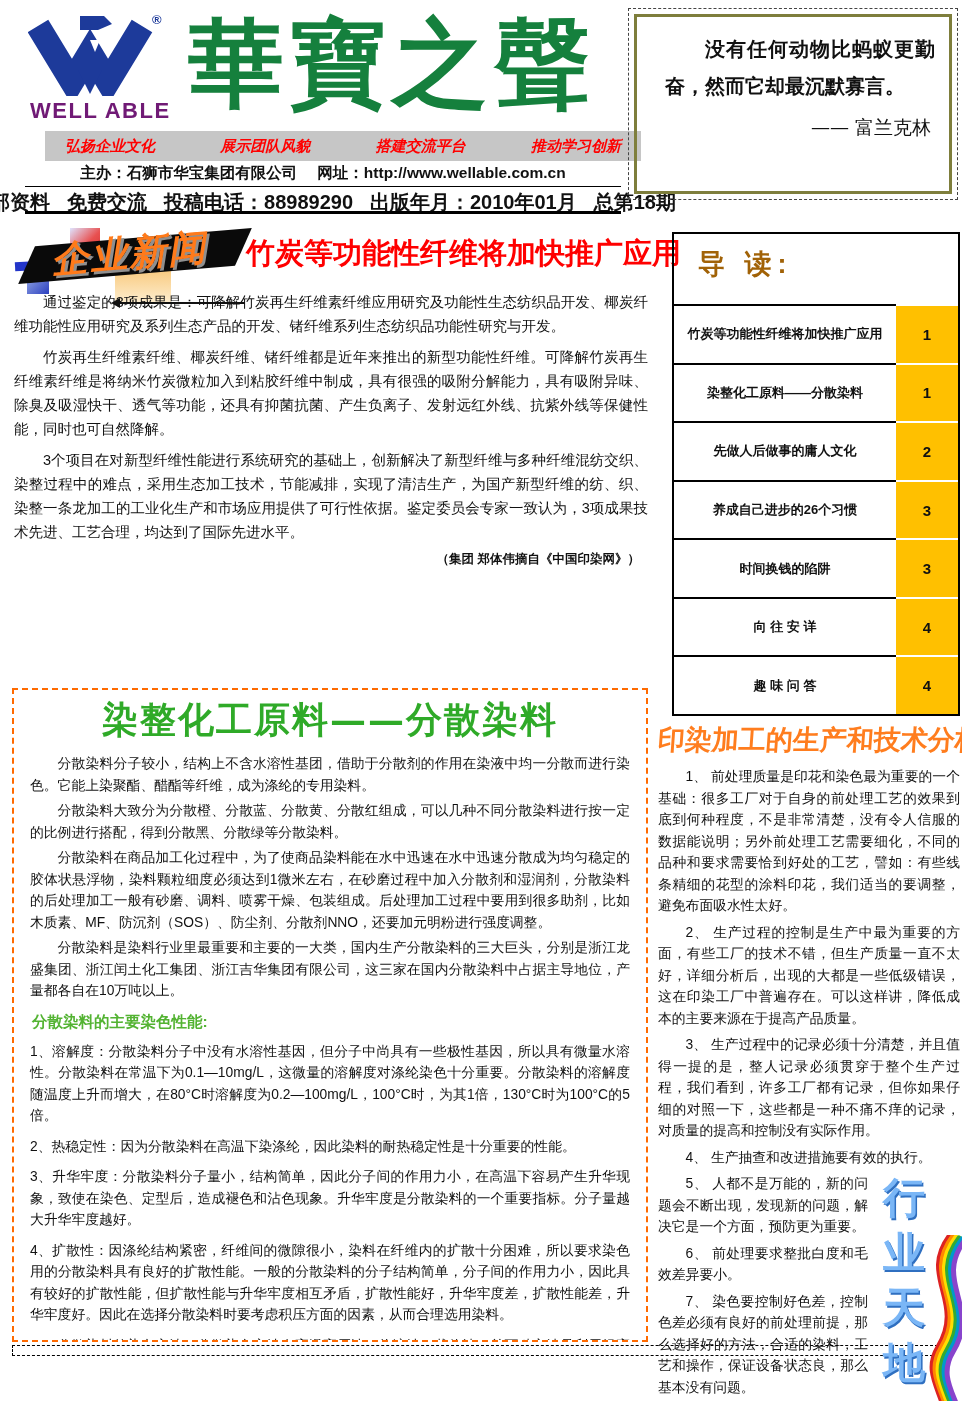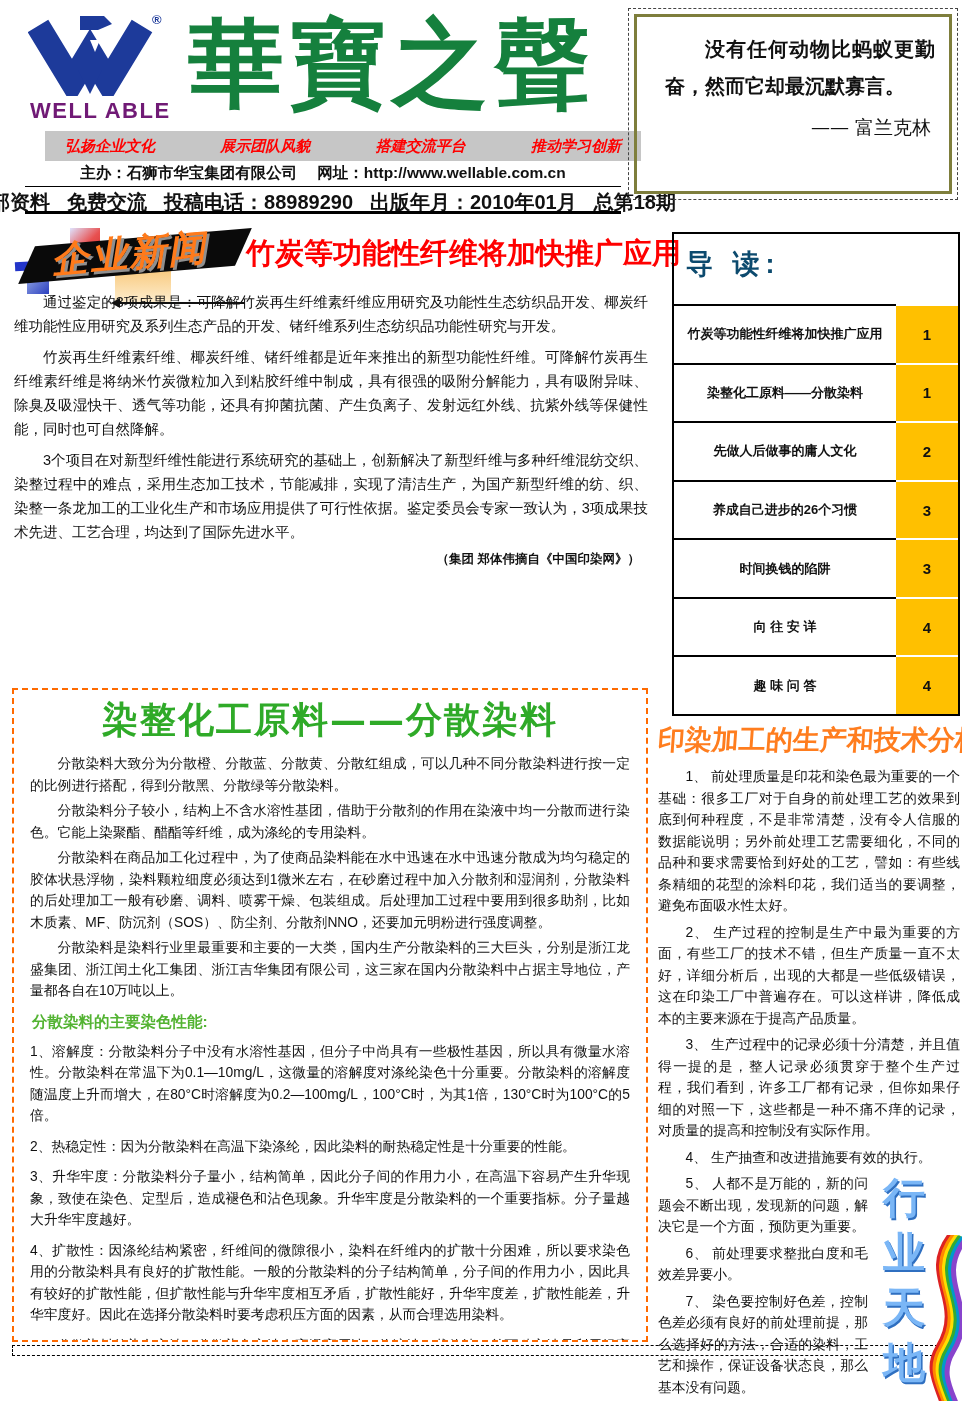--- a/index.html
+++ b/index.html
@@ -53,21 +53,21 @@
   .news-title{position:absolute;left:246px;top:236px;width:404px;font-size:29px;font-weight:bold;
               color:#ff0000;line-height:34px;white-space:nowrap;}
 
   .news-body{position:absolute;left:14px;top:290px;width:634px;}
   .news-body p{margin:0 0 7px 0;font-size:14.5px;line-height:24px;text-align:justify;text-indent:2em;}
   .byline{text-align:right;font-weight:bold;font-size:12.5px;padding-right:8px;}
 
   
   .toc{position:absolute;left:672px;top:232px;width:288px;height:484px;border:2px solid #000;
        box-sizing:border-box;display:flex;flex-direction:column;}
-  .toc-title{height:70px;padding:12px 0 0 12px;color:#0c4a6e;font-size:27px;font-weight:bold;
+  .toc-title{height:70px;padding:12px 0 0 24px;color:#a16207;font-size:27px;font-weight:bold;
              letter-spacing:6px;box-sizing:border-box;}
   .toc-row{flex:1;border-top:2px solid #000;display:flex;align-items:stretch;}
   .toc-label{flex:1;display:flex;align-items:center;justify-content:center;font-weight:bold;
              font-size:13px;text-align:center;padding:0 4px;}
   .toc-page{width:62px;background:#ffc000;display:flex;align-items:center;justify-content:center;
             font-weight:bold;font-size:15px;border-top:2px solid #fff;margin-top:-2px;}
 
   
   .dyes{position:absolute;left:12px;top:688px;width:636px;height:654px;border:2px dashed #ff6a00;
         box-sizing:border-box;padding:4px 16px;overflow:hidden;}
@@ -183,22 +183,22 @@
       <div class="toc-page">4</div>
     </div>
     <div class="toc-row">
       <div class="toc-label">趣 味 问 答</div>
       <div class="toc-page">4</div>
     </div>
   </div>
 
   <div class="dyes">
     <div class="dyes-title">染整化工原料——分散染料</div>
+    <p>分散染料分子较小，结构上不含水溶性基团，借助于分散剂的作用在染液中均一分散而进行染色。它能上染聚酯、醋酯等纤维，成为涤纶的专用染料。</p>
     <p>分散染料大致分为分散橙、分散蓝、分散黄、分散红组成，可以几种不同分散染料进行按一定的比例进行搭配，得到分散黑、分散绿等分散染料。</p>
-    <p>分散染料分子较小，结构上不含水溶性基团，借助于分散剂的作用在染液中均一分散而进行染色。它能上染聚酯、醋酯等纤维，成为涤纶的专用染料。</p>
     <p>分散染料在商品加工化过程中，为了使商品染料能在水中迅速在水中迅速分散成为均匀稳定的胶体状悬浮物，染料颗粒细度必须达到1微米左右，在砂磨过程中加入分散剂和湿润剂，分散染料的后处理加工一般有砂磨、调料、喷雾干燥、包装组成。后处理加工过程中要用到很多助剂，比如木质素、MF、防沉剂（SOS）、防尘剂、分散剂NNO，还要加元明粉进行强度调整。</p>
     <p>分散染料是染料行业里最重要和主要的一大类，国内生产分散染料的三大巨头，分别是浙江龙盛集团、浙江闰土化工集团、浙江吉华集团有限公司，这三家在国内分散染料中占据主导地位，产量都各自在10万吨以上。</p>
     <div class="dyes-subhead">分散染料的主要染色性能:</div>
     <p class="noindent">1、溶解度：分散染料分子中没有水溶性基因，但分子中尚具有一些极性基因，所以具有微量水溶性。分散染料在常温下为0.1—10mg/L，这微量的溶解度对涤纶染色十分重要。分散染料的溶解度随温度上升而增大，在80°C时溶解度为0.2—100mg/L，100°C时，为其1倍，130°C时为100°C的5倍。</p>
     <p class="noindent">2、热稳定性：因为分散染料在高温下染涤纶，因此染料的耐热稳定性是十分重要的性能。</p>
     <p class="noindent">3、升华牢度：分散染料分子量小，结构简单，因此分子间的作用力小，在高温下容易产生升华现象，致使在染色、定型后，造成褪色和沾色现象。升华牢度是分散染料的一个重要指标。分子量越大升华牢度越好。</p>
     <p class="noindent">4、扩散性：因涤纶结构紧密，纤维间的微隙很小，染料在纤维内的扩散十分困难，所以要求染色用的分散染料具有良好的扩散性能。一般的分散染料的分子结构简单，分子间的作用力小，因此具有较好的扩散性能，但扩散性能与升华牢度相互矛盾，扩散性能好，升华牢度差，扩散性能差，升华牢度好。因此在选择分散染料时要考虑积压方面的因素，从而合理选用染料。</p>
     <p>分散染料的染色方法：分散染色方法有高温高压法、热溶法、载体法，前两种方法是利用提高温度来使分散染料迅速上染涤纶的。后一种方法是，在染浴中加入一种使涤纶膨化的助剂，因而加速分散染料并提高上染量。目前多采用高温高压法染色。分散染料高温高压染色是在温度高于100°C的条件下进行的，因此必须在密闭耐压的染色设备中进行染色。这种方法是利用提高温度来提高分散染料的上染速率，因此不仅上染速率高，而且遮盖效应好。大多数分散染料都能适应这种方法染色。</p>
 
   </div>

